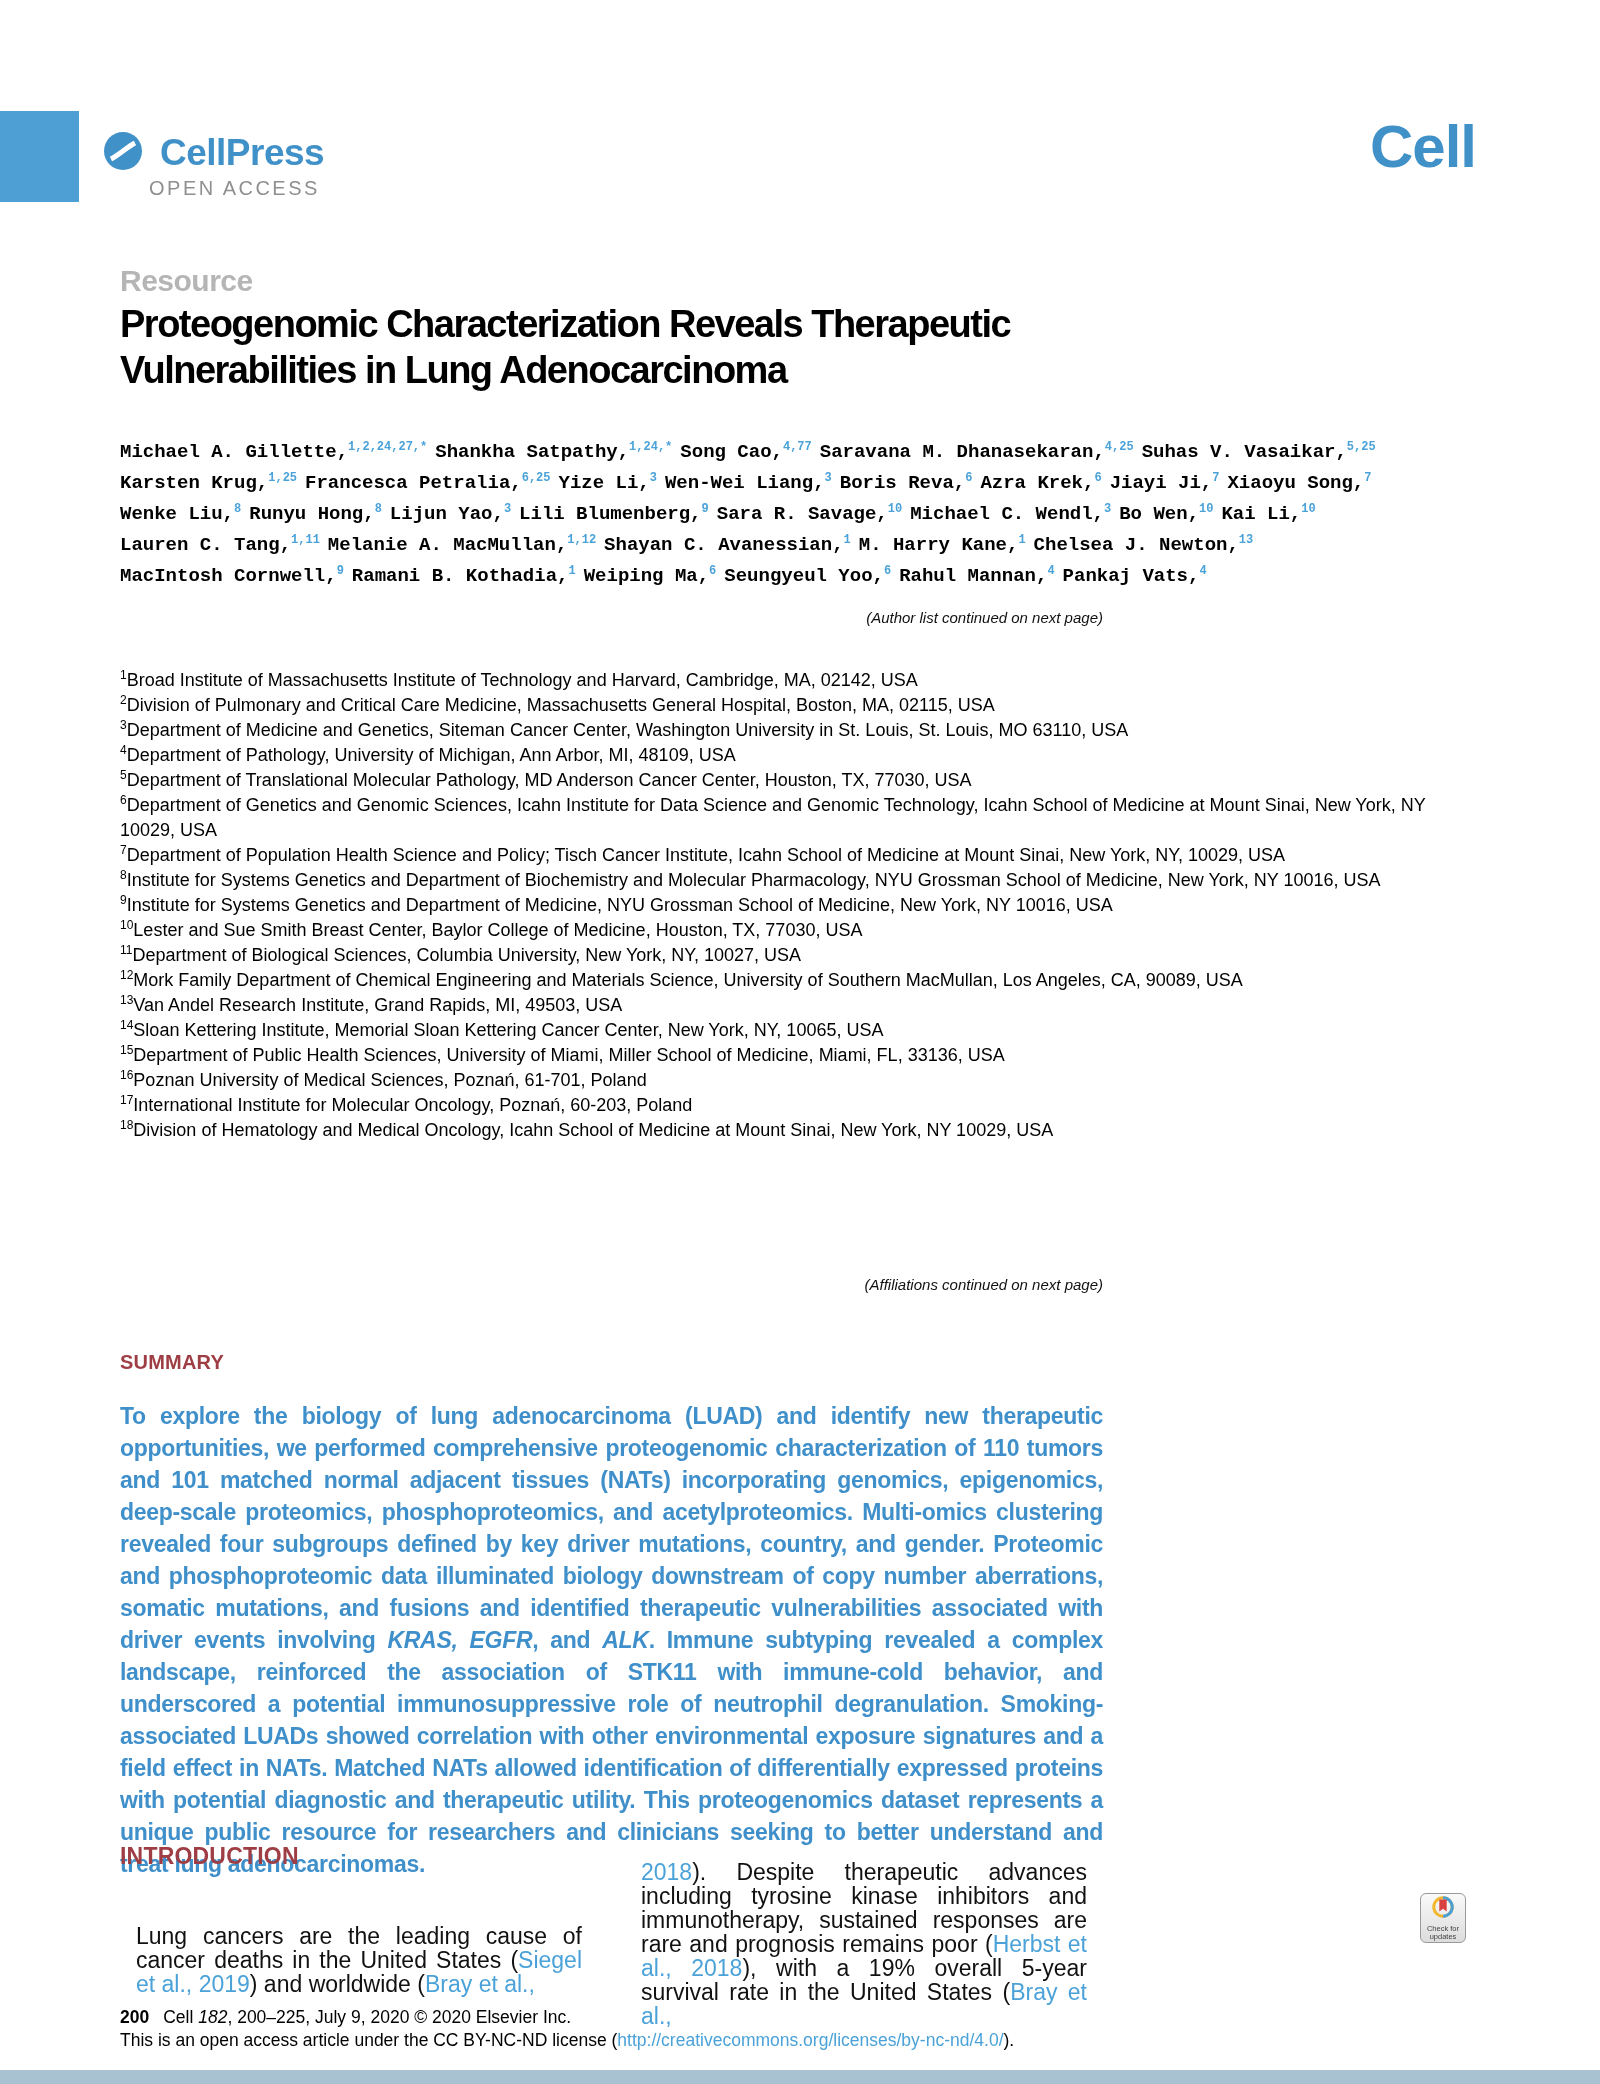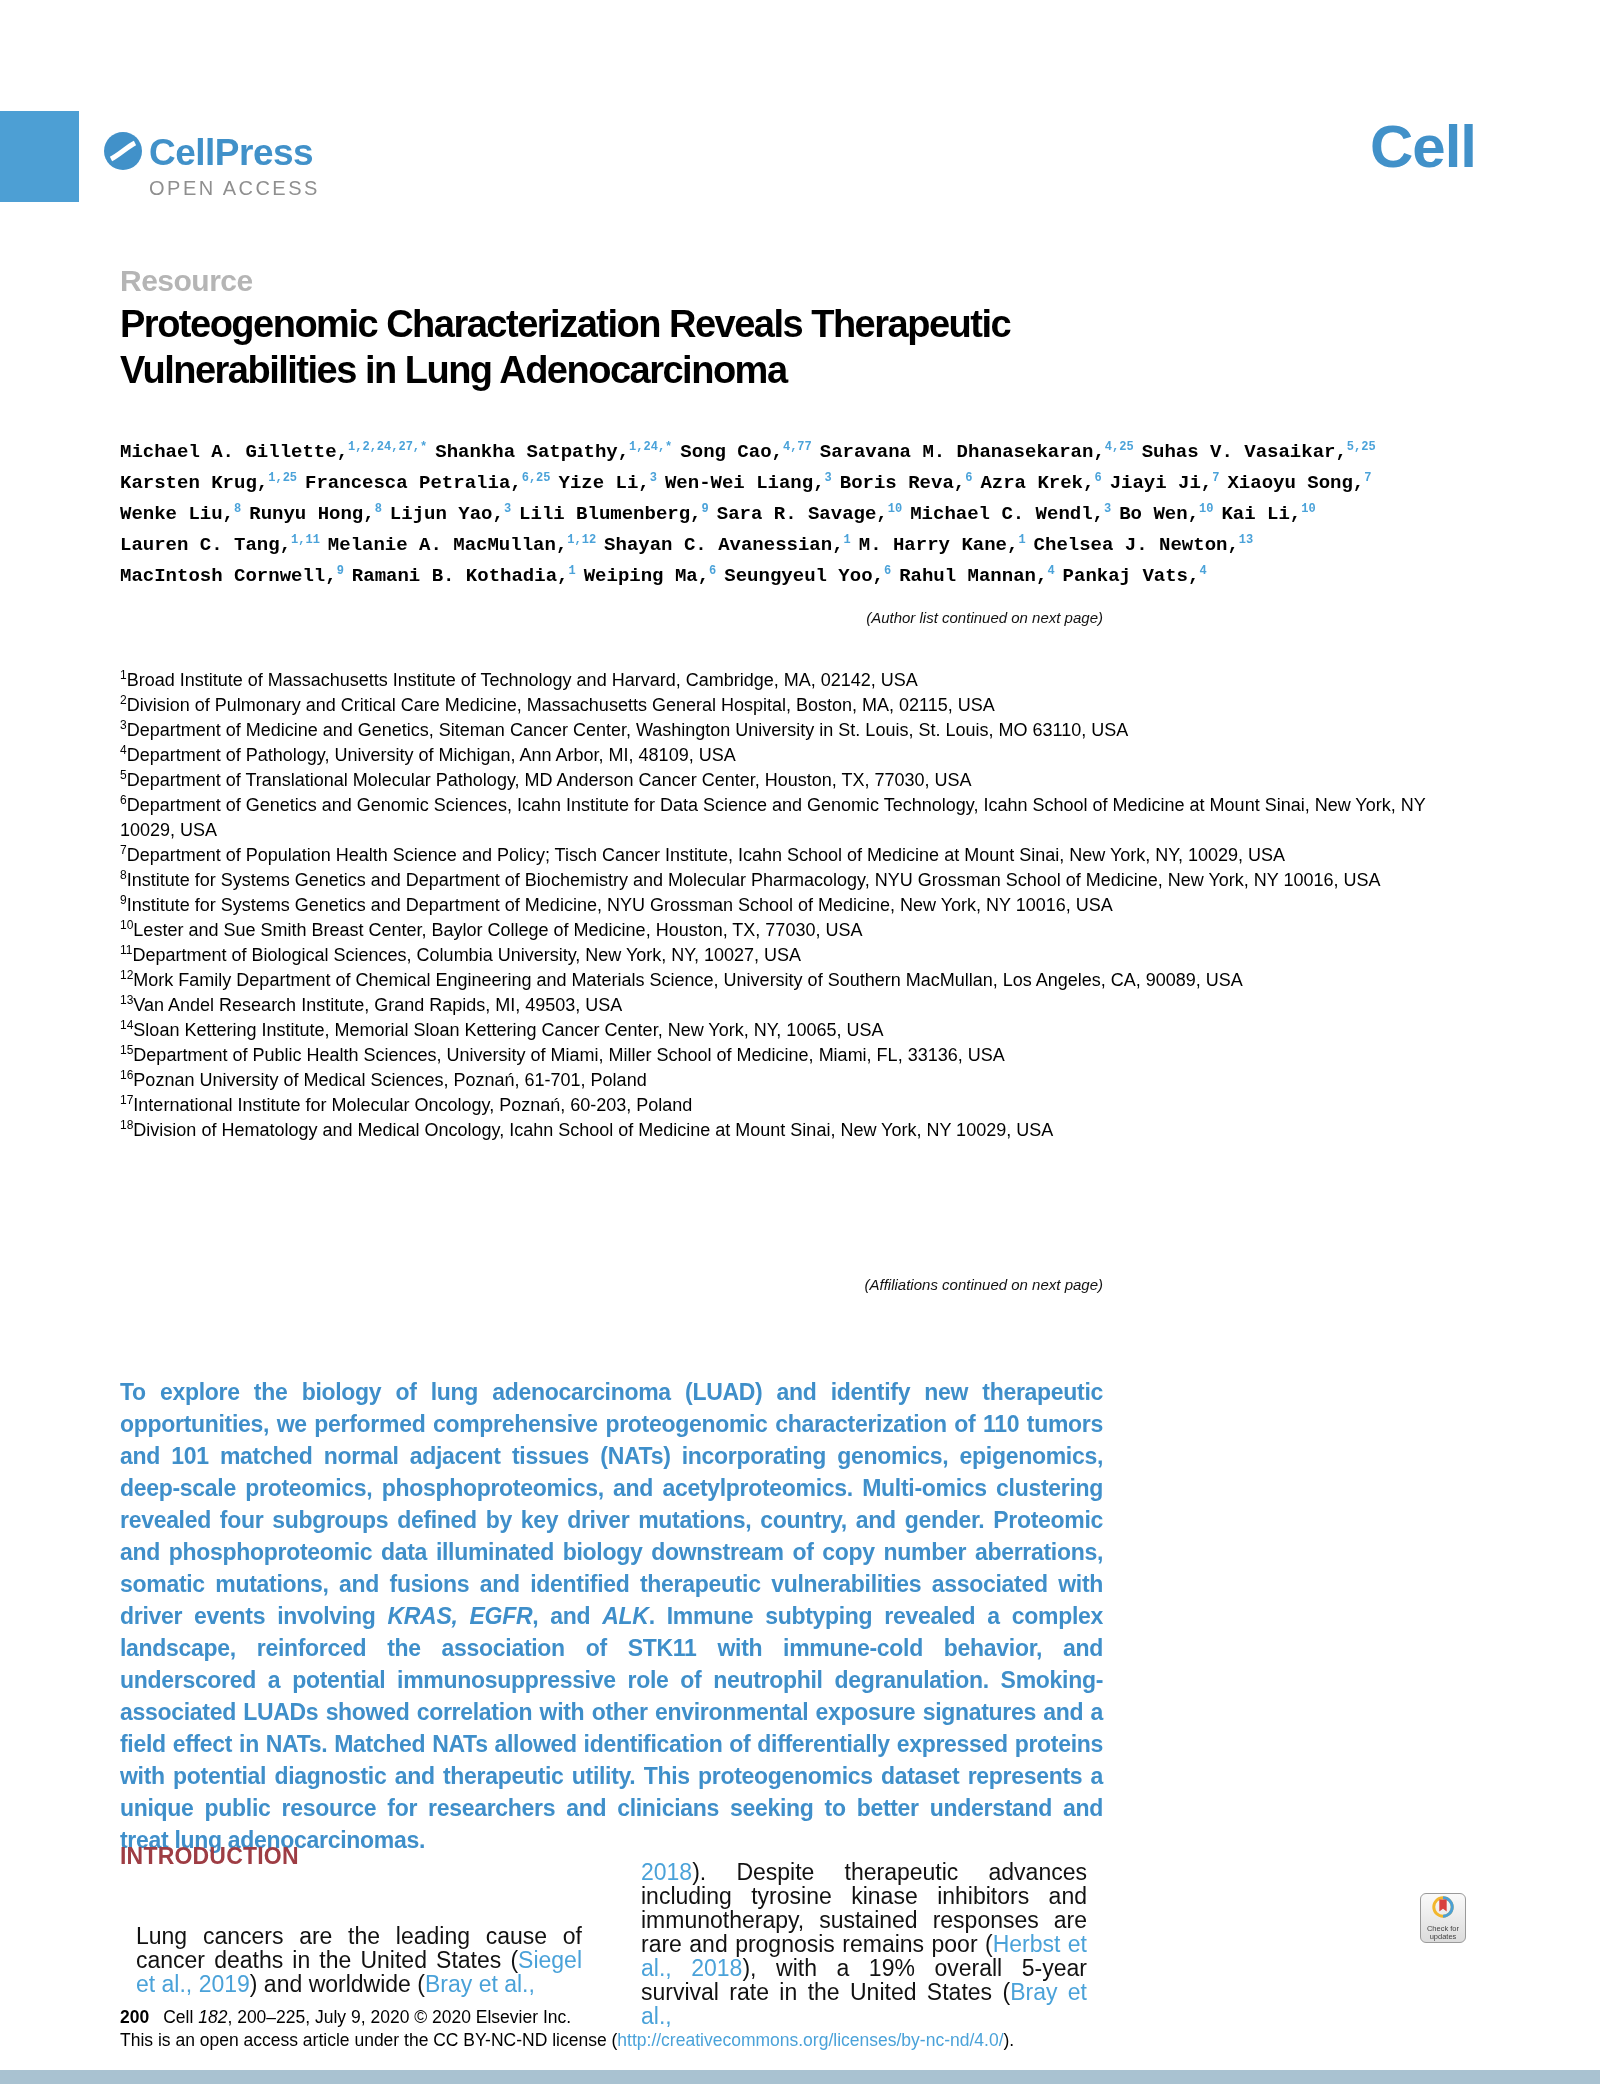--- a/index.html
+++ b/index.html
@@ -3,21 +3,21 @@
 <meta charset="utf-8">
 <style>
   html,body{margin:0;padding:0;}
   body{
     width:1600px;height:2084px;position:relative;background:#ffffff;
     font-family:"Liberation Sans",sans-serif;color:#000;overflow:hidden;
   }
   
   .accent-square{position:absolute;left:0;top:111px;width:79px;height:91px;background:#4d9fd4;}
   .cellpress{position:absolute;left:104px;top:132px;}
-  .cp-row{display:flex;gap:7px;}
+  .cp-row{display:flex;gap:18px;}
   .cp-name{font-size:37px;font-weight:bold;color:#4191c9;letter-spacing:-0.5px;}
   .cp-open{font-size:20px;color:#8f8f8f;letter-spacing:2.5px;margin-top:3px;margin-left:45px;font-weight:500;}
   .cell-logo{position:absolute;left:1370px;top:112px;font-size:60px;font-weight:bold;color:#4191c9;letter-spacing:-1px;}
   
   .main{position:absolute;left:120px;top:264px;width:1372px;}
   .sec{position:absolute;left:0;width:1372px;}
   .sec-head{top:0;}
   .resource{font-size:30px;font-weight:bold;color:#b5b5b5;letter-spacing:-0.5px;line-height:34px;}
   .title{font-size:38px;font-weight:bold;color:#000;line-height:46px;letter-spacing:-1.5px;margin-top:3px;}
   .sec-authors{top:172px;}
@@ -137,20 +137,21 @@
         <div class="affil"><sup>16</sup><span>Poznan University of Medical Sciences, Poznań, 61-701, Poland</span></div>
 
         <div class="affil"><sup>17</sup><span>International Institute for Molecular Oncology, Poznań, 60-203, Poland</span></div>
 
         <div class="affil"><sup>18</sup><span>Division of Hematology and Medical Oncology, Icahn School of Medicine at Mount Sinai, New York, NY 10029, USA</span></div>
       </div>
   </div>
   <div class="sec note note-affils">(Affiliations continued on next page)</div>
 
   <div class="sec sec-summary">
+    <div class="red-head">SUMMARY</div>
     <p class="summary-body">
       
     <span>To explore the biology of lung adenocarcinoma (LUAD) and identify new therapeutic opportunities, we performed comprehensive proteogenomic characterization of 110 tumors and 101 matched normal adjacent tissues (NATs) incorporating genomics, epigenomics, deep-scale proteomics, phosphoproteomics, and acetylproteomics. Multi-omics clustering revealed four subgroups defined by key driver mutations, country, and gender. Proteomic and phosphoproteomic data illuminated biology downstream of copy number aberrations, somatic mutations, and fusions and identified therapeutic vulnerabilities associated with driver events involving </span><span class="it">KRAS, EGFR</span><span>, and </span><span class="it">ALK</span><span>. Immune subtyping revealed a complex landscape, reinforced the association of STK11 with immune-cold behavior, and underscored a potential immunosuppressive role of neutrophil degranulation. Smoking-associated LUADs showed correlation with other environmental exposure signatures and a field effect in NATs. Matched NATs allowed identification of differentially expressed proteins with potential diagnostic and therapeutic utility. This proteogenomics dataset represents a unique public resource for researchers and clinicians seeking to better understand and treat lung adenocarcinomas.</span></p>
   </div>
 
   <div class="sec sec-intro">
     <div class="col col-left">
       <div class="red-head intro-head">INTRODUCTION</div>
       <p class="para">
         

